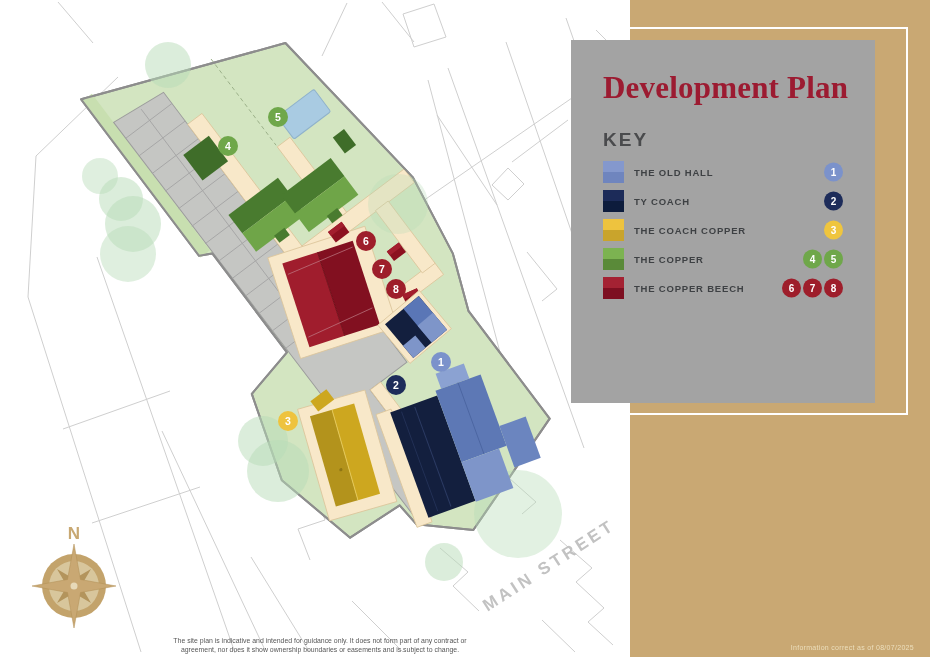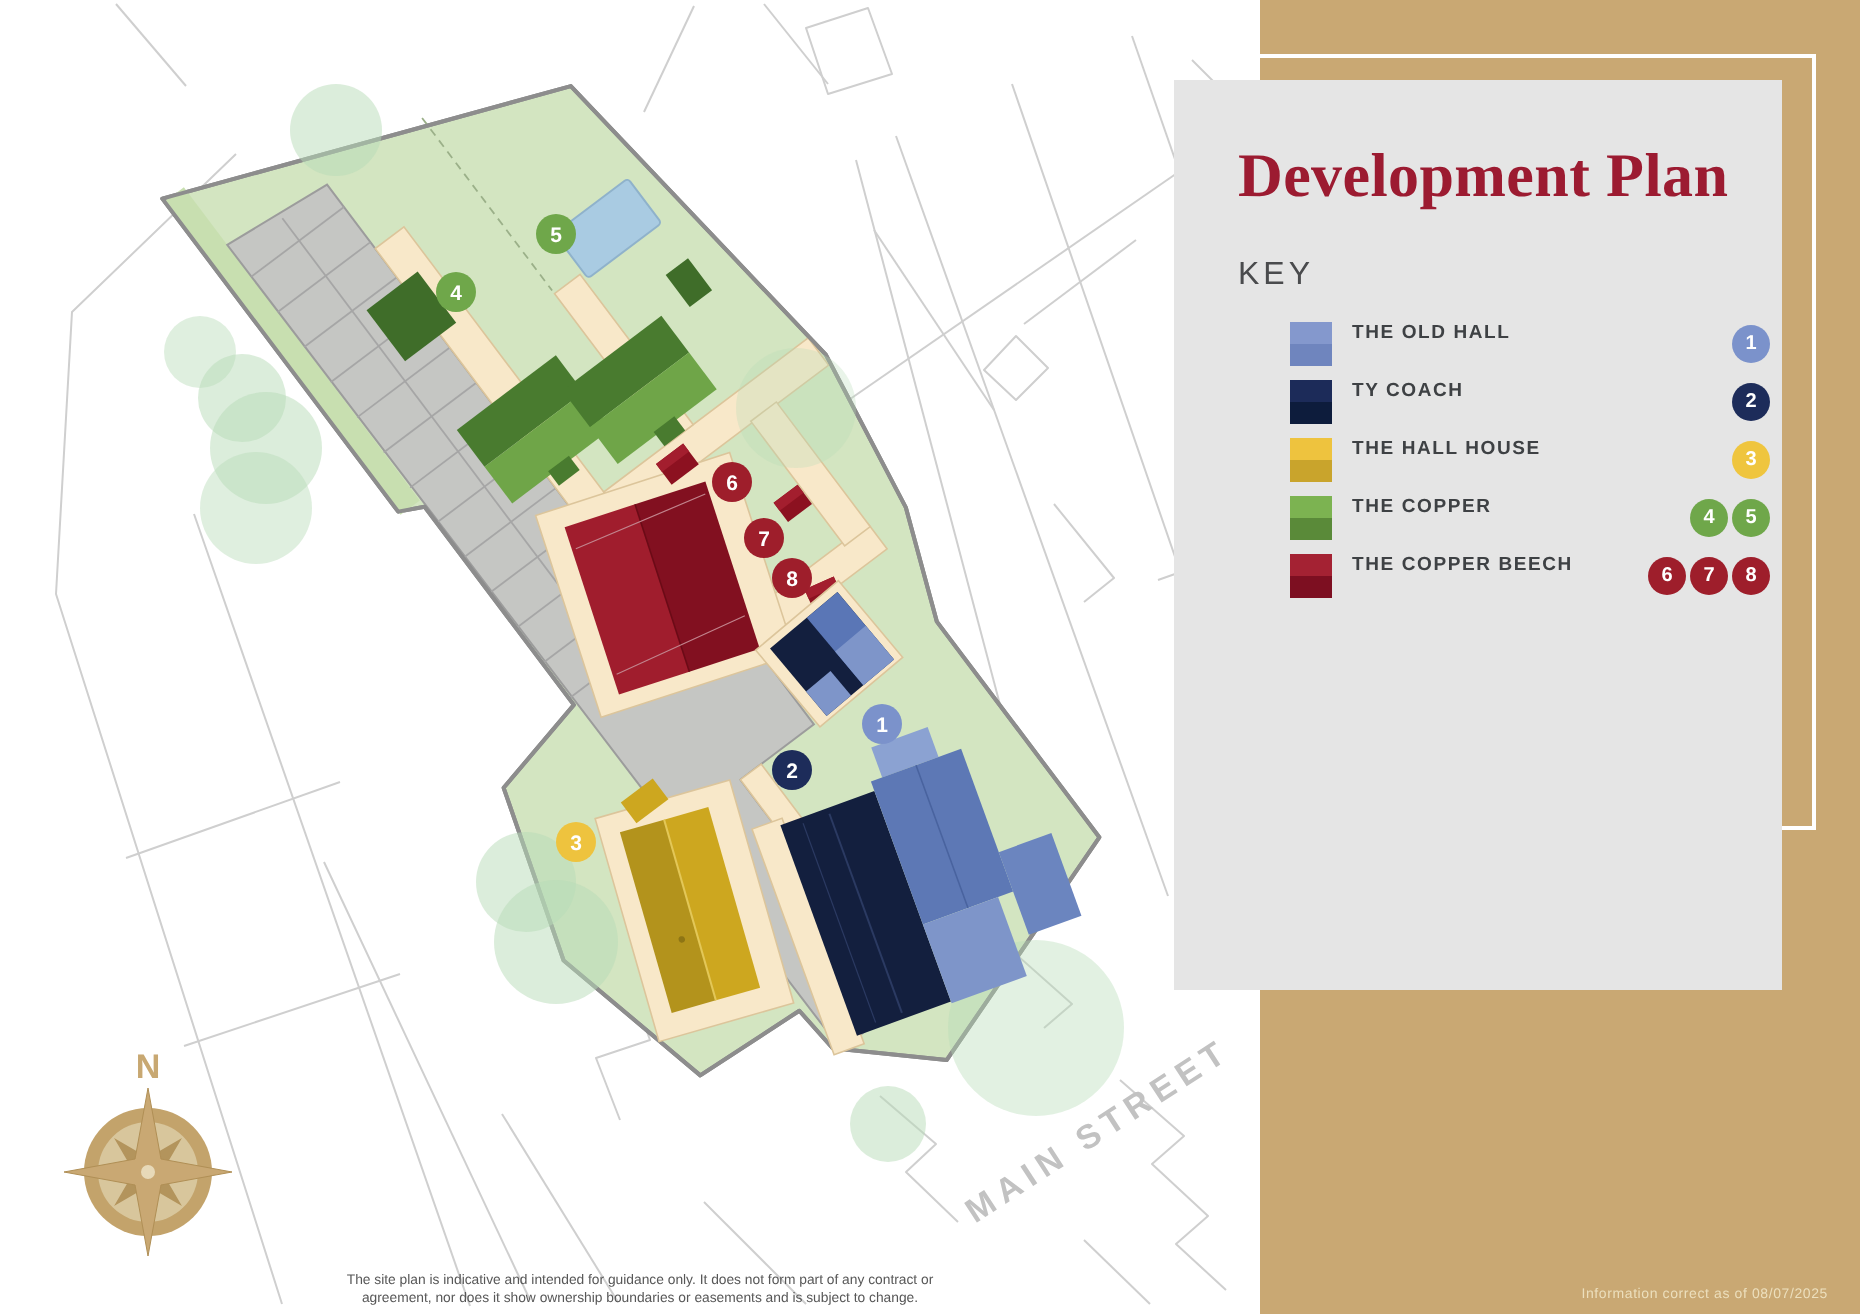--- a/index.html
+++ b/index.html
@@ -3,27 +3,27 @@
 <meta charset="utf-8">
 <style>
   html,body{margin:0;padding:0;background:#ffffff;}
   .stage{position:relative;width:930px;height:657px;overflow:hidden;background:#ffffff;
          font-family:"Liberation Sans",sans-serif;}
   .stage svg{position:absolute;left:0;top:0;z-index:1;}
 
   
   .gold-panel{position:absolute;left:630px;top:0;width:300px;height:657px;background:#c9a873;z-index:2;}
   .inner-frame{position:absolute;left:614px;top:27px;width:290px;height:384px;border:2px solid #ffffff;z-index:3;}
-  .white-card{position:absolute;left:587px;top:40px;width:304px;height:455px;background:#e5e5e5;z-index:4;}
+  .white-card{position:absolute;left:571px;top:40px;width:304px;height:363px;background:#a3a3a3;z-index:4;}
   .card-title{position:absolute;left:32px;top:30px;margin:0;font-family:"Liberation Serif",serif;
               font-weight:600;font-size:31px;color:#9c1b31;letter-spacing:.2px;}
-  .key-heading{position:absolute;left:32px;top:89px;font-size:16px;font-weight:400;
+  .key-heading{position:absolute;left:32px;top:89px;font-size:19px;font-weight:700;
                letter-spacing:2px;color:#4a4b4d;text-align:center;}
   .legend{position:absolute;left:32px;top:121px;width:240px;}
-  .lrow{position:relative;display:flex;align-items:flex-start;height:22px;margin-bottom:7px;width:240px;margin-left:26px;}
+  .lrow{position:relative;display:flex;align-items:center;height:22px;margin-bottom:7px;width:240px;}
   .sw{width:21px;height:22px;flex:0 0 21px;}
   .sw div{height:11px;}
   .lbl{margin-left:10px;font-size:9.5px;font-weight:700;letter-spacing:.8px;color:#3e4144;}
   .badges{position:absolute;right:0;top:50%;transform:translateY(-50%);display:flex;gap:2px;}
   .badge{width:19px;height:19px;border-radius:50%;display:flex;align-items:center;justify-content:center;
          color:#ffffff;font-size:10px;font-weight:700;}
   .info-note{position:absolute;right:16px;bottom:6px;font-size:7px;color:#ecdfbd;letter-spacing:.3px;z-index:5;}
 
   
   .disclaimer{position:absolute;left:140px;top:636px;width:360px;text-align:center;
@@ -237,21 +237,21 @@
         <div class="badges">
             <span class="badge" style="background: rgb(29, 44, 90);">2</span>
           </div>
       </div>
 
       <div class="lrow">
         <div class="sw">
             <div class="sw-top" style="background: rgb(238, 195, 62);"></div>
             <div class="sw-bottom" style="background: rgb(201, 164, 44);"></div>
           </div>
-        <div class="lbl">THE HALL HOUSE</div>
+        <div class="lbl">THE COACH COPPER</div>
         <div class="badges">
             <span class="badge" style="background: rgb(239, 197, 62);">3</span>
           </div>
       </div>
 
       <div class="lrow">
         <div class="sw">
             <div class="sw-top" style="background: rgb(124, 179, 81);"></div>
             <div class="sw-bottom" style="background: rgb(90, 138, 57);"></div>
           </div>

